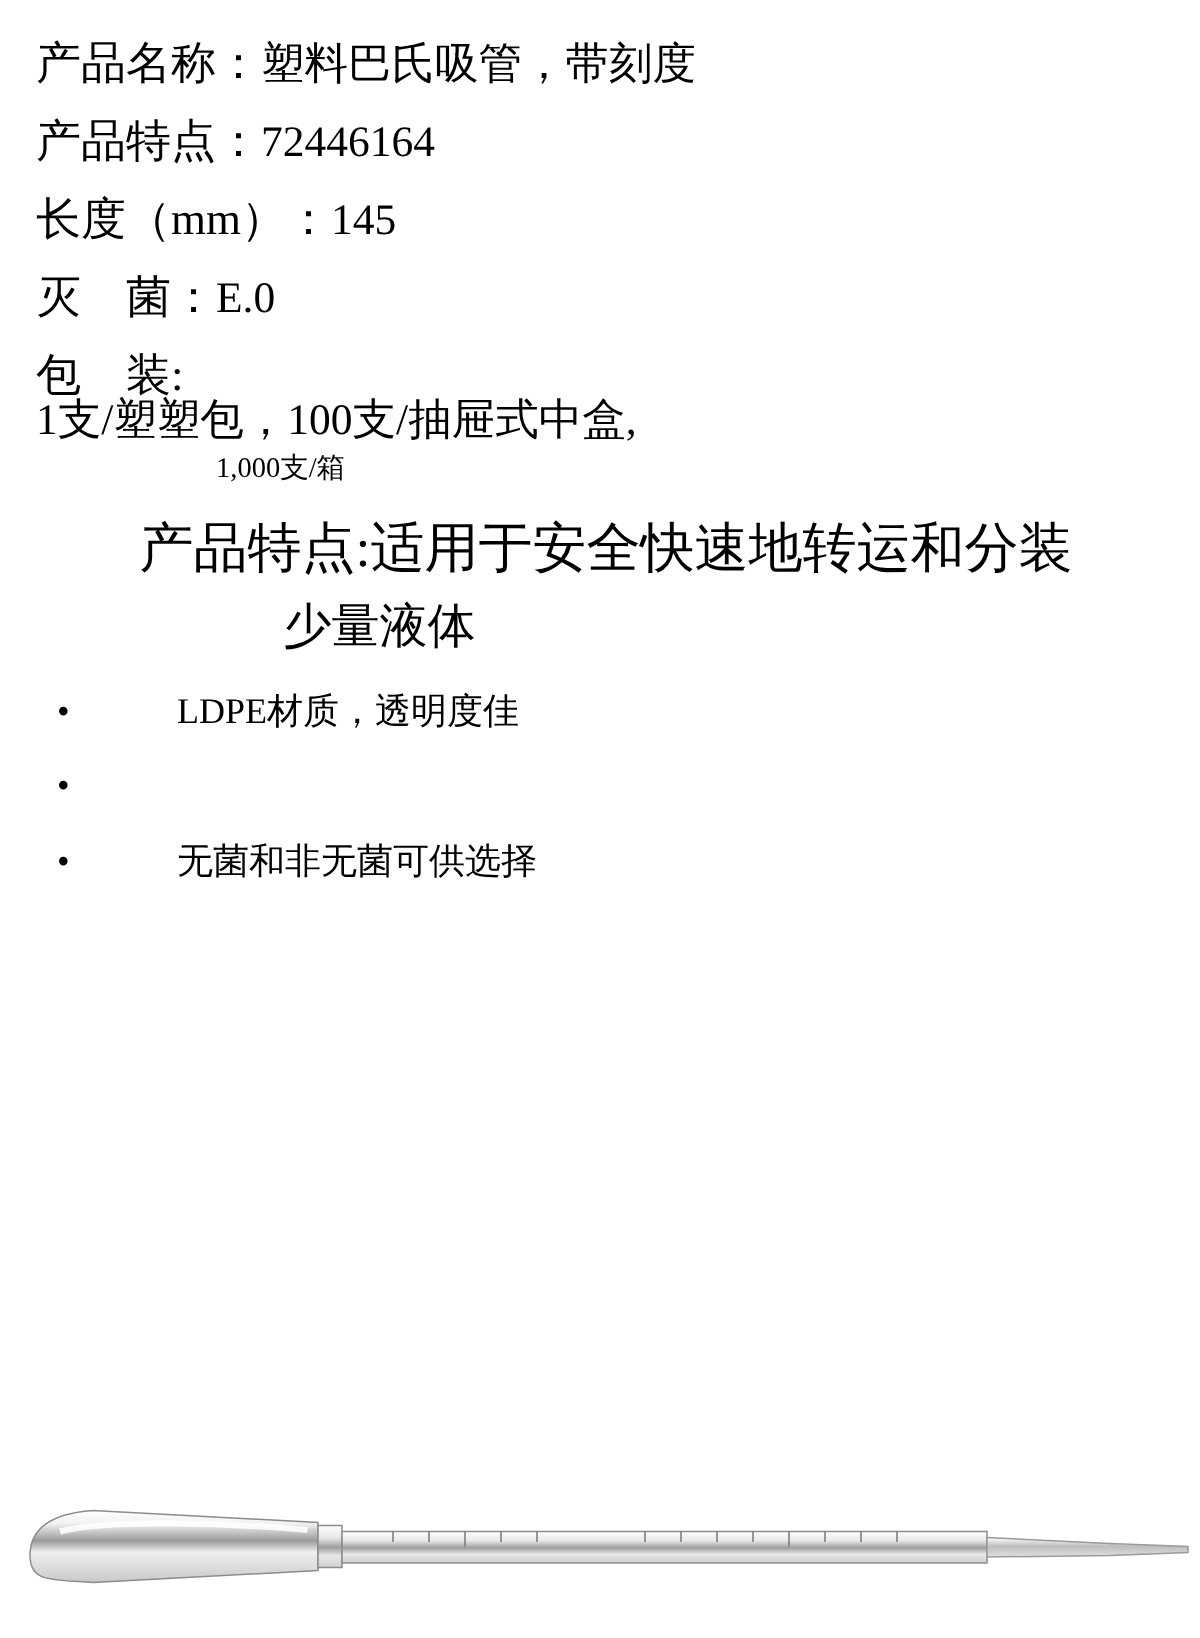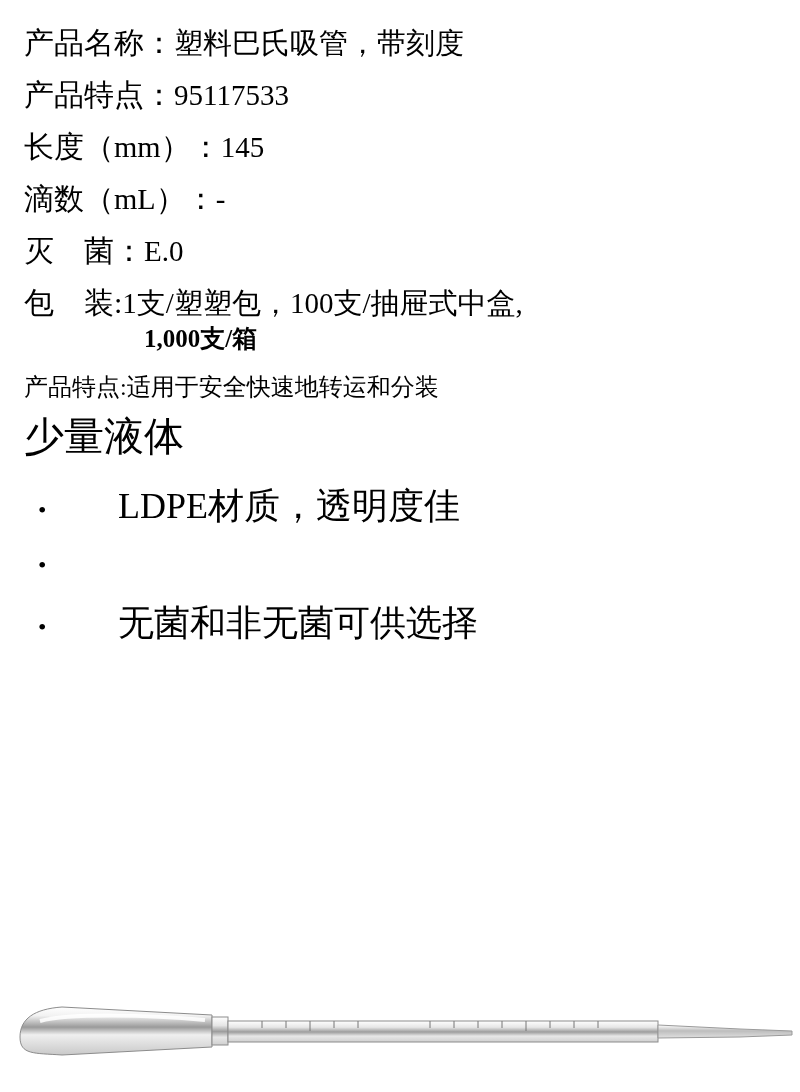--- a/index.html
+++ b/index.html
@@ -41,55 +41,57 @@
     letter-spacing: 0px;
     white-space: pre;
   }
   .spec-value {
     font-size: 29px;
     font-family: "Liberation Serif", "DejaVu Serif", serif;
     white-space: pre;
   }
   .spec-row.pack {
     margin-bottom: 4px;
+    flex-direction: column;
   }
   .pack-cont {
-    font-size: 25px;
+    font-size: 19px;
     margin-left: 120px;
     margin-bottom: 16px;
     white-space: pre;
-    font-weight: bold;
   }
   .feature-line {
-    font-size: 24px;
+    font-size: 36px;
     margin-bottom: 6px;
     white-space: pre;
+    text-align: center;
   }
   .feature-line2 {
-    font-size: 40px;
+    font-size: 32px;
+    margin-left: 165px;
     margin-bottom: 18px;
     white-space: pre;
   }
   .bullet-row {
     display: flex;
     align-items: baseline;
     font-size: 30px;
     margin-bottom: 22px;
     white-space: pre;
   }
   .bullet-dot {
     width: 14px;
     display: inline-block;
     margin-left: 14px;
     margin-right: 66px;
     font-size: 24px;
     line-height: 1;
   }
   .bullet-text {
-    font-size: 36px;
+    font-size: 24px;
     white-space: pre;
   }
 
   
   .pipette-wrap {
     position: absolute;
     left: 0;
     top: 975px;
     width: 800px;
     height: 110px;
@@ -105,34 +107,30 @@
 
   <div class="spec-list">
 
     <div class="spec-row">
       <span class="spec-label">产品名称：</span>
       <span class="spec-value">塑料巴氏吸管，带刻度</span>
     </div>
 
     <div class="spec-row">
       <span class="spec-label">产品特点：</span>
-      <span class="spec-value">95117533</span>
+      <span class="spec-value">72446164</span>
     </div>
 
     <div class="spec-row">
       <span class="spec-label">长度（mm）：</span>
       <span class="spec-value">145</span>
     </div>
 
 
 
-    <div class="spec-row">
-      <span class="spec-label">滴数（mL）：</span>
-      <span class="spec-value">-</span>
-    </div>
 
     <div class="spec-row">
       <span class="spec-label">灭    菌：</span>
       <span class="spec-value">E.0</span>
     </div>
 
     <div class="spec-row pack">
       <span class="spec-label">包    装:</span>
       <span class="spec-value">1支/塑塑包，100支/抽屉式中盒,</span>
     </div>

